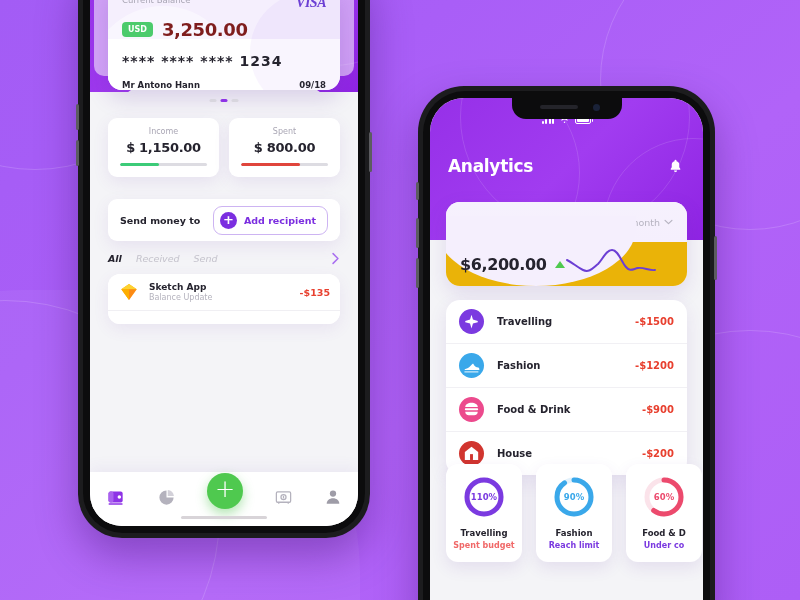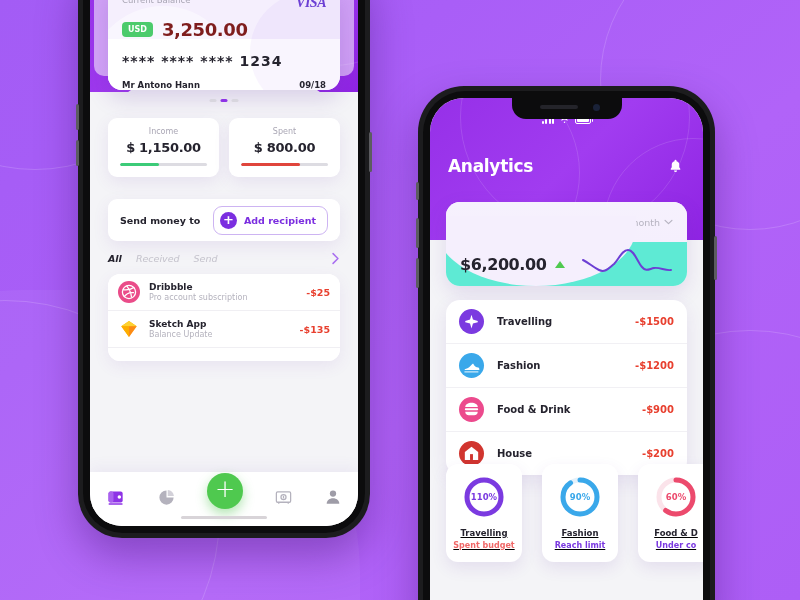--- a/index.html
+++ b/index.html
@@ -127,21 +127,21 @@
             border-bottom:7px solid #4fc94f; }
 
   .cat-list { position:absolute; background:#fff; border-radius:14px; overflow:hidden;
               box-shadow:0 6px 18px rgba(90,40,160,0.10); }
   .cat { display:flex; align-items:center; padding:9px 13px; }
   .cat + .cat { border-top:1px solid #f1f0f4; }
   .cat-ico { width:25px; height:25px; border-radius:50%; flex:none; position:relative; }
   .cat-name { margin-left:13px; flex:1; font-size:10px; font-weight:bold; color:#25232e; }
   .cat-amt { font-size:10px; font-weight:bold; color:#e8402f; }
 
-  .budgets { position:absolute; display:flex; gap:20px;text-decoration:underline; }
+  .budgets { position:absolute; display:flex; gap:14px; }
   .bud { width:76px; background:#fff; border-radius:12px; padding:12px 6px 12px;
          box-shadow:0 6px 16px rgba(90,40,160,0.10); text-align:center; flex:none; }
   .ring-wrap { width:42px; height:42px; margin:0 auto 10px; position:relative; }
   .ring-txt { position:absolute; inset:0; display:flex; align-items:center;
               justify-content:center; font-size:8.5px; font-weight:bold; }
   .bud-name { font-size:8.5px; font-weight:bold; color:#25232e; }
   .bud-st { font-size:8px; font-weight:bold; margin-top:3px; }
 </style>
 </head>
 <body>
@@ -232,33 +232,20 @@
         <div class="tab">Received</div>
         <div class="tab">Send</div>
       </div>
       <svg width="9" height="13" viewBox="0 0 10 16" fill="none" stroke="#a86ef0" stroke-width="1.8" stroke-linecap="round" stroke-linejoin="round">
           <path d="M2 2l6 6-6 6"></path>
         </svg>
     </div>
 
     <div style="position:absolute; left:18px; right:18px; top:308px; border-radius:12px; overflow:hidden; background:#fff; box-shadow:0 5px 16px rgba(120,70,180,0.09);">
       <div class="tx">
-        <div class="tx-ico" style="background:#ea4c89;">
-          <svg viewBox="0 0 24 24" width="22" height="22" fill="none" stroke="#fff" stroke-width="1.4">
-              <circle cx="12" cy="12" r="7.2"></circle>
-              <path d="M5.2 9.4c4.6.6 9.6-.3 12.6-2.6M6.4 17.6c2.4-3.6 6.4-5.6 11-4.8M9.4 5.4c3 3.6 5 8 5.4 12.6"></path>
-            </svg>
-        </div>
-        <div class="tx-txt">
-          <div class="tx-name">Dribbble</div>
-          <div class="tx-sub">Pro account subscription</div>
-        </div>
-        <div class="tx-amt">-$25</div>
-      </div>
-      <div class="tx">
         <div class="tx-ico" style="background:transparent;">
           <svg viewBox="0 0 24 24" width="22" height="22">
               <polygon points="12,3.2 20.4,9 12,20.8 3.6,9" fill="#fdad00"></polygon>
               <polygon points="12,3.2 20.4,9 12,9" fill="#fdd231"></polygon>
               <polygon points="12,3.2 3.6,9 12,9" fill="#fdd231"></polygon>
               <polygon points="3.6,9 12,9 12,20.8" fill="#fdad00"></polygon>
               <polygon points="20.4,9 12,9 12,20.8" fill="#fc6d26" opacity="0.55"></polygon>
             </svg>
         </div>
         <div class="tx-txt">
@@ -351,21 +338,21 @@
     <div class="tt-card" style="left:16px; right:16px; top:104px; height:84px;">
       <div class="tt-top" style="height:40px; display:flex; align-items:center; justify-content:space-between; padding:0 14px;">
         <div class="tt-lbl">Total Transactions</div>
         <div class="tt-per">
           <span>This month</span>
           <svg width="9" height="6" viewBox="0 0 12 8" fill="none" stroke="#b6b3c0" stroke-width="1.6" stroke-linecap="round" stroke-linejoin="round">
               <path d="M1.4 1.8L6 6.2l4.6-4.4"></path>
             </svg>
         </div>
       </div>
-      <div style="position:relative; height:44px; display:flex; align-items:center; justify-content:space-between; padding:0 14px; background:#5eead4;">
+      <div style="position:relative; height:44px; display:flex; align-items:center; padding:0 14px; background:#eab308;">
         <div style="position:absolute; left:-10px; top:-26px; width:200px; height:70px; background:#f5effd; border-radius:0 0 60% 60%/0 0 100% 100%;"></div>
         <div style="position:relative; display:flex; align-items:center; gap:8px;">
           <div class="tt-amt">$6,200.00</div>
           <div class="tri-up"></div>
         </div>
         <svg width="92" height="34" viewBox="0 0 92 34" fill="none" stroke="#6c3fd4" stroke-width="2" stroke-linecap="round" stroke-linejoin="round" style="position:relative;">
           <path d="M2 13 C8 16, 12 20, 18 23 C24 26, 28 21, 33 17 C38 12, 41 3, 47 3 C53 3, 56 14, 61 20 C65 25, 68 22, 73 21 C79 20, 84 24, 90 23"></path>
         </svg>
       </div>
     </div>

